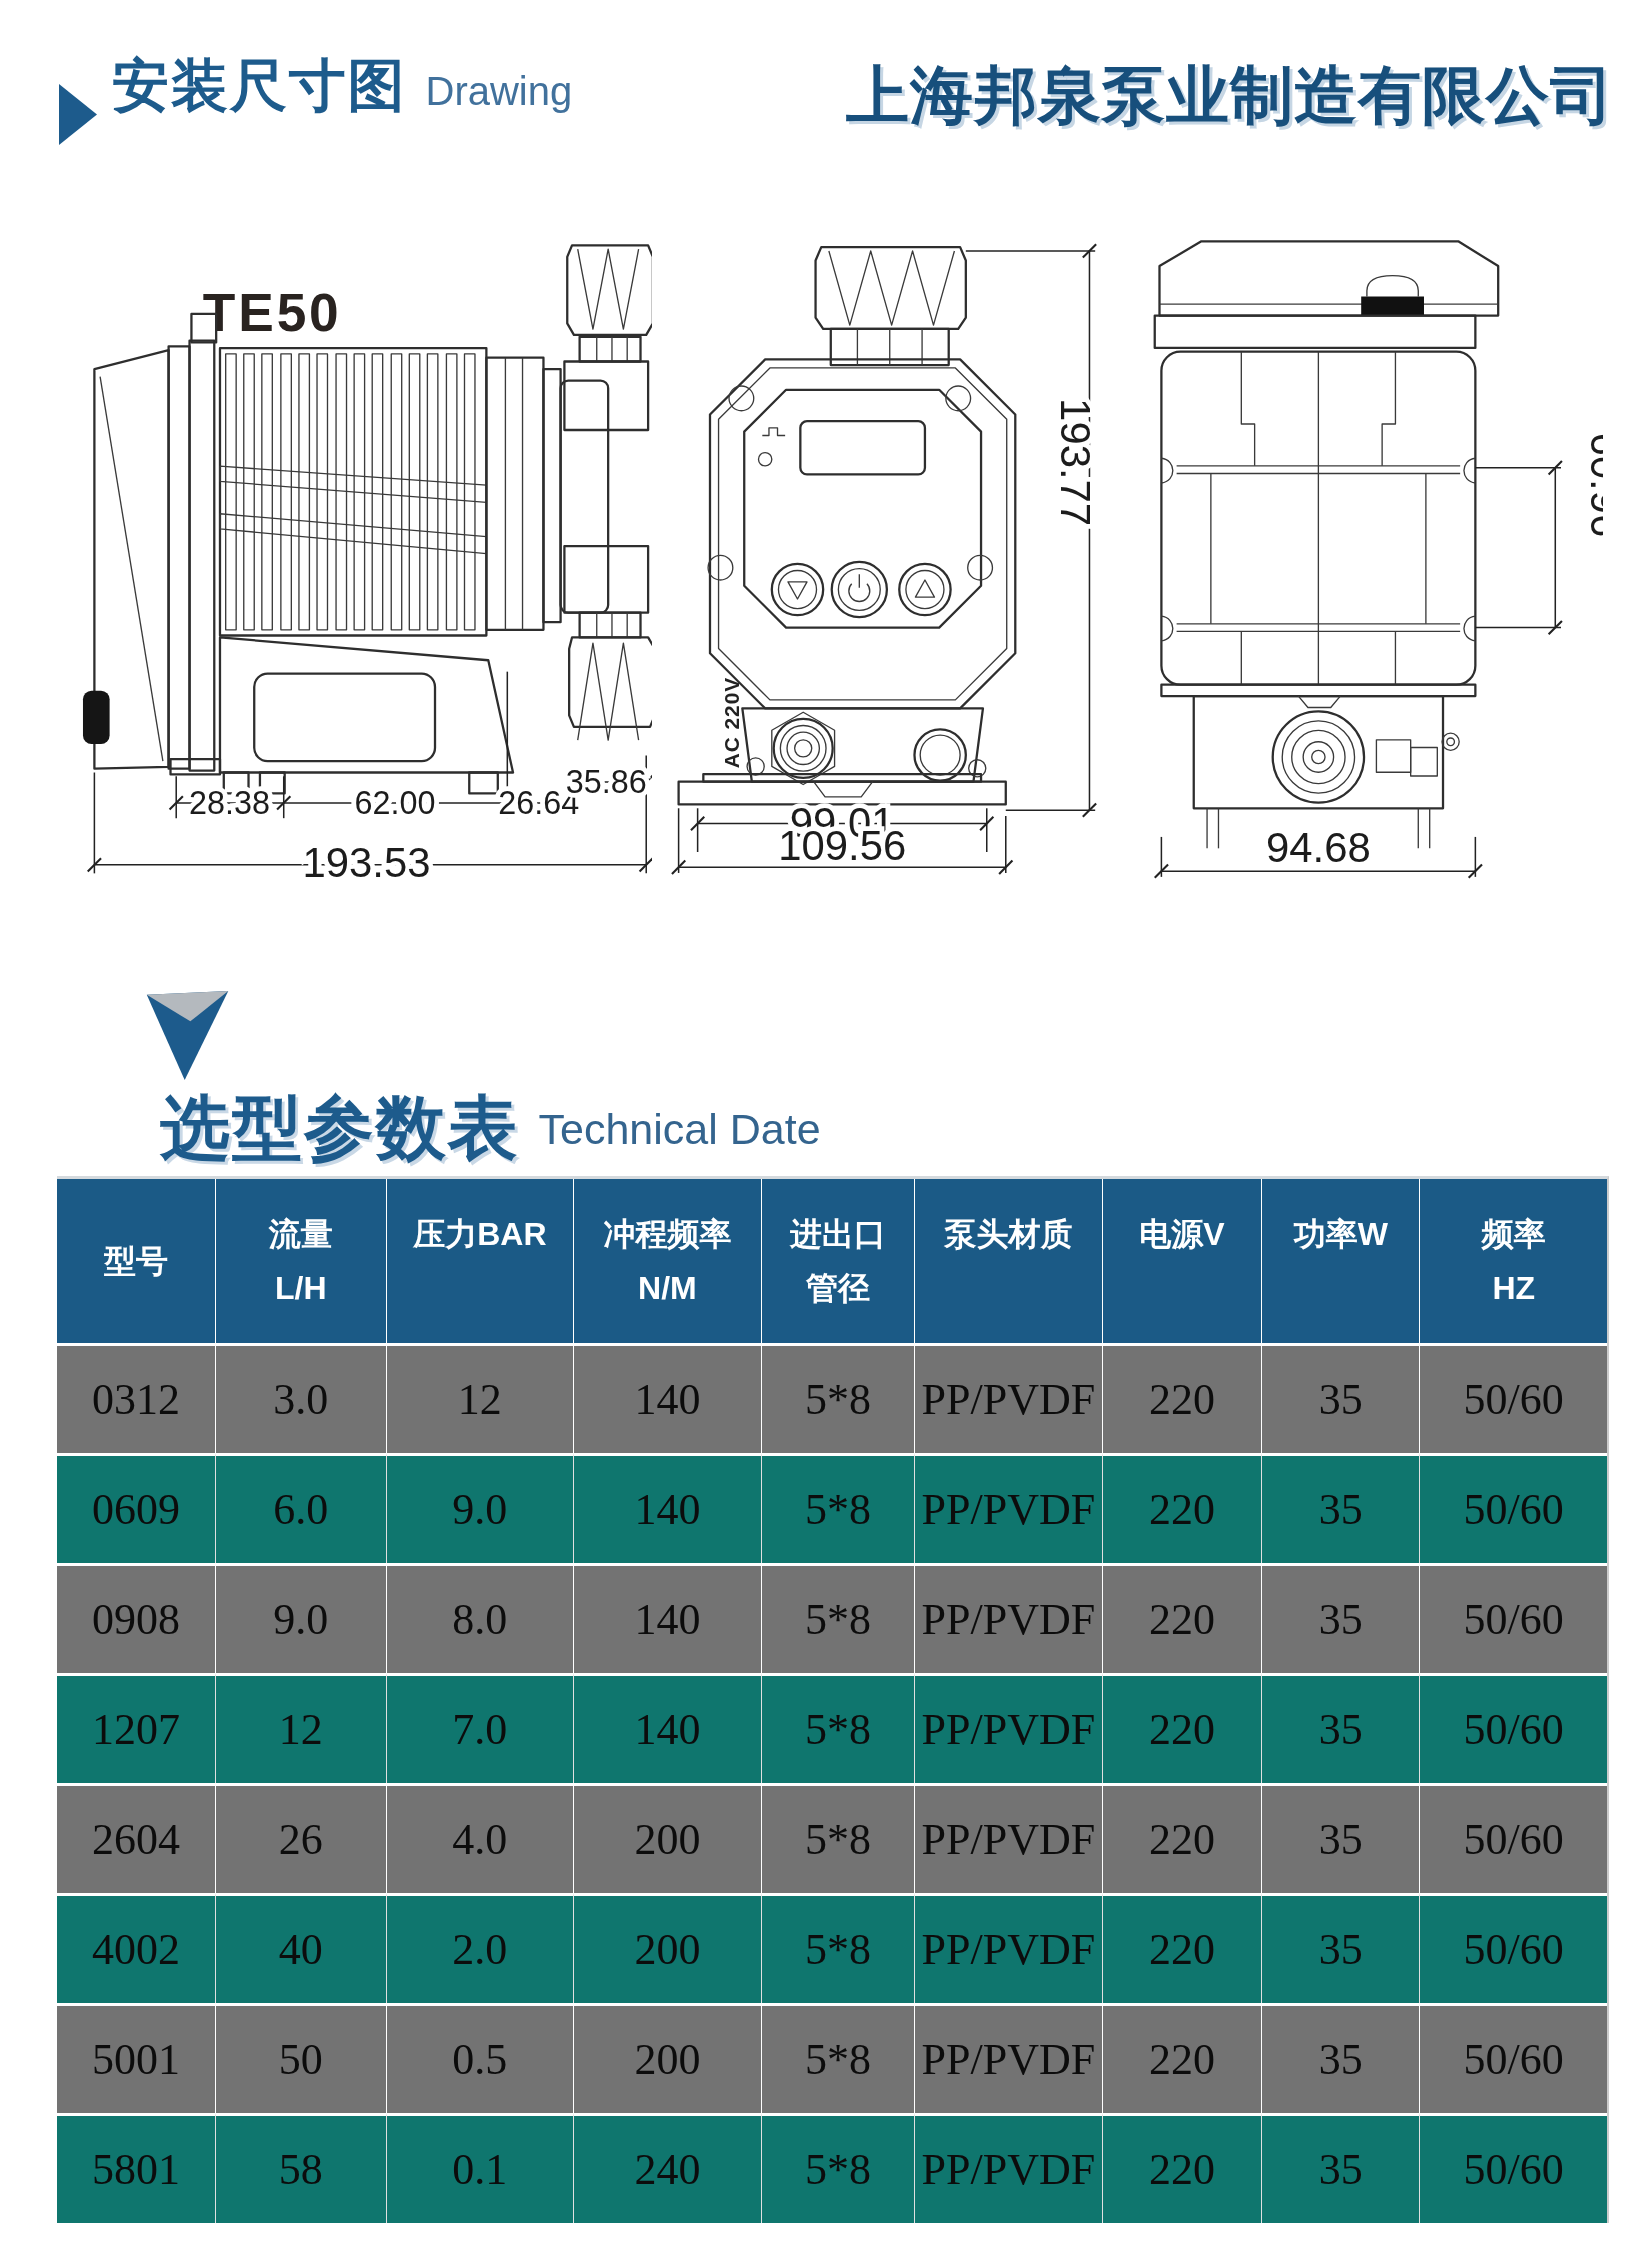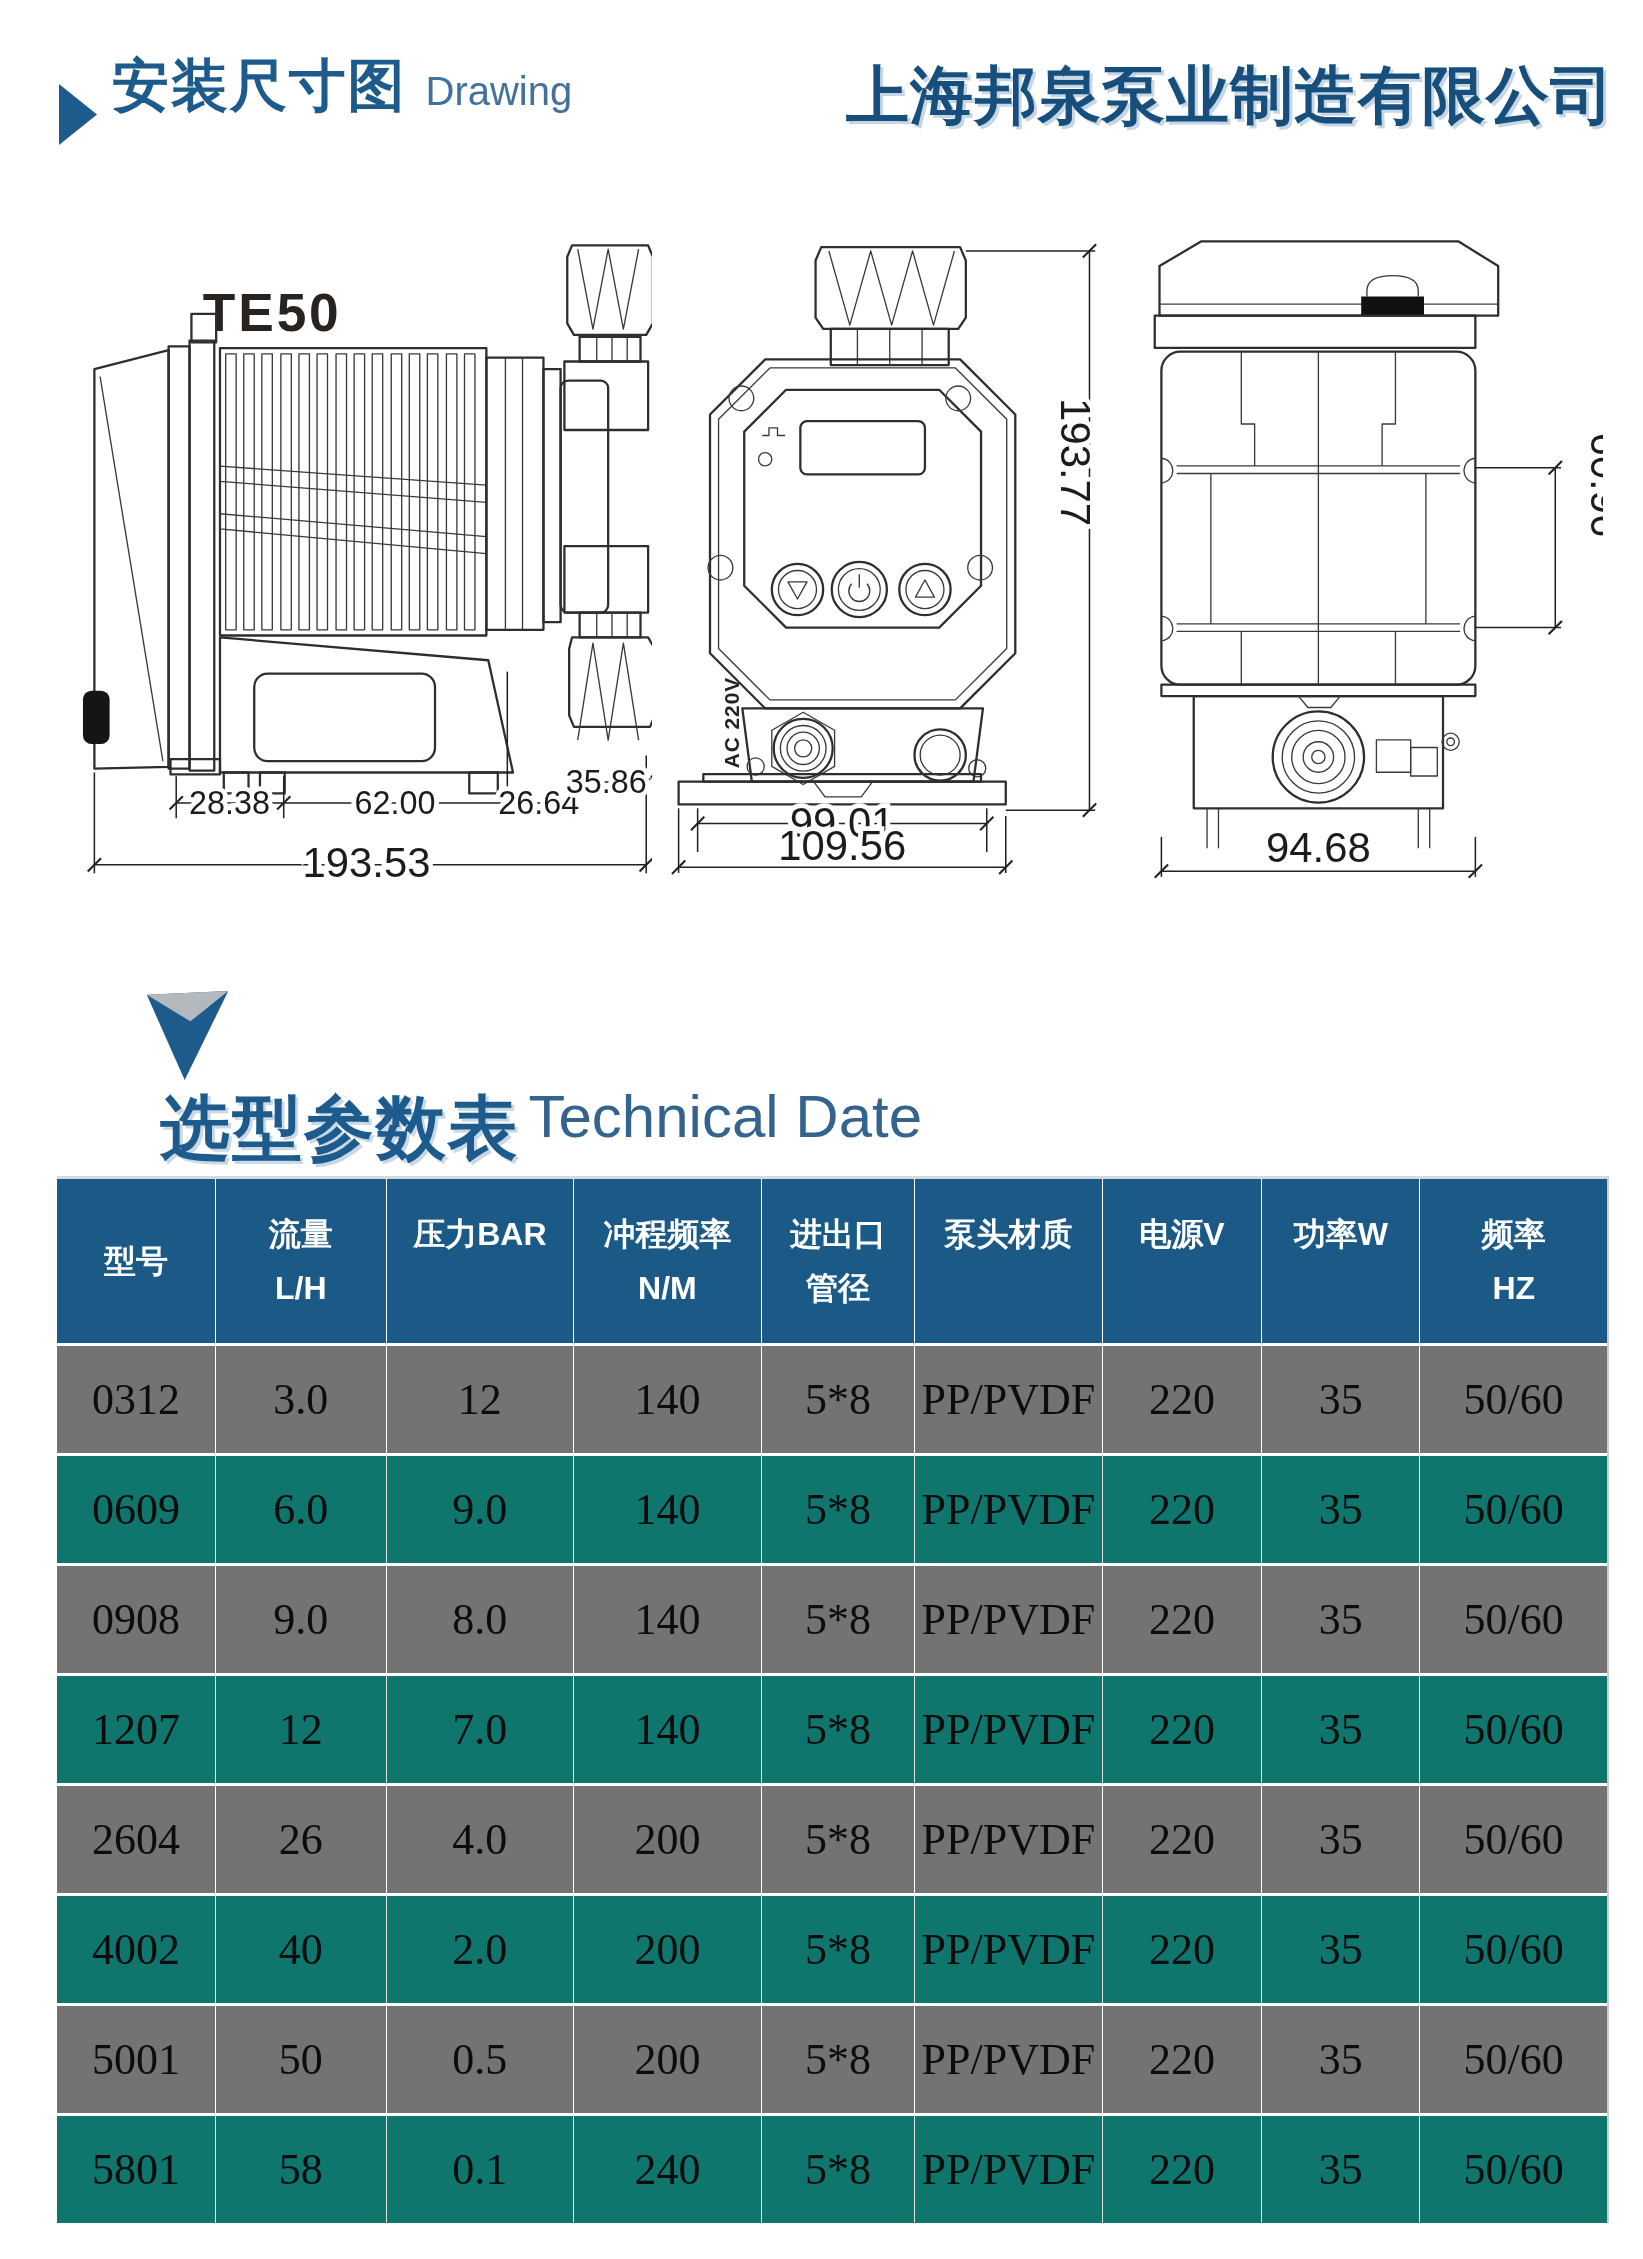--- a/index.html
+++ b/index.html
@@ -22,23 +22,23 @@
   .dimln{stroke:#222;stroke-width:1.6;fill:none;}
   .tick{stroke:#222;stroke-width:2.2;}
   .dim{font-family:"Liberation Sans",sans-serif;font-size:34px;fill:#1c1c1c;
        paint-order:stroke;stroke:#ffffff;stroke-width:10px;text-anchor:middle;}
   .dim-lg{font-size:44px;}
   .model{font-family:"Liberation Sans",sans-serif;font-weight:bold;font-size:56px;fill:#292320;letter-spacing:3px;}
   .acl{font-family:"Liberation Sans",sans-serif;font-size:22px;font-weight:bold;fill:#222;letter-spacing:1px;}
 
   
   .sec-tri{position:absolute;left:143px;top:989px;}
-  .sec-titles{position:absolute;left:160px;top:1082px;display:flex;align-items:flex-start;gap:9px;}
+  .sec-titles{position:absolute;left:160px;top:1082px;display:flex;align-items:center;gap:19px;}
   .sec-zh{font-size:70px;font-weight:bold;color:#1d5b8c;letter-spacing:1.9px;text-shadow:2.9px 2.9px 0 #c9d8e6;}
-  .sec-en{font-size:60px;color:#34648e;}
+  .sec-en{font-size:43px;color:#34648e;}
 
   
   table.spec{position:absolute;left:57px;top:1176px;width:1552px;border-collapse:separate;border-spacing:0;
              border-top:3.8px solid #d4d9dd;border-right:2.9px solid #cccccc;}
   table.spec th{background:#1b5a86;color:#ffffff;font-weight:bold;font-size:32px;line-height:1.7;
                 height:162px;vertical-align:middle;border-left:1.9px solid #ffffff;text-align:center;}
   table.spec th:first-child{border-left:none;}
   table.spec td{height:105px;text-align:center;vertical-align:middle;
                 font-family:"Liberation Serif",serif;font-size:44px;color:#0c0c0c;border-top:3.8px solid #ffffff;}
   tr.odd td{background:#737373;border-left:1.9px solid #ffffff;}

